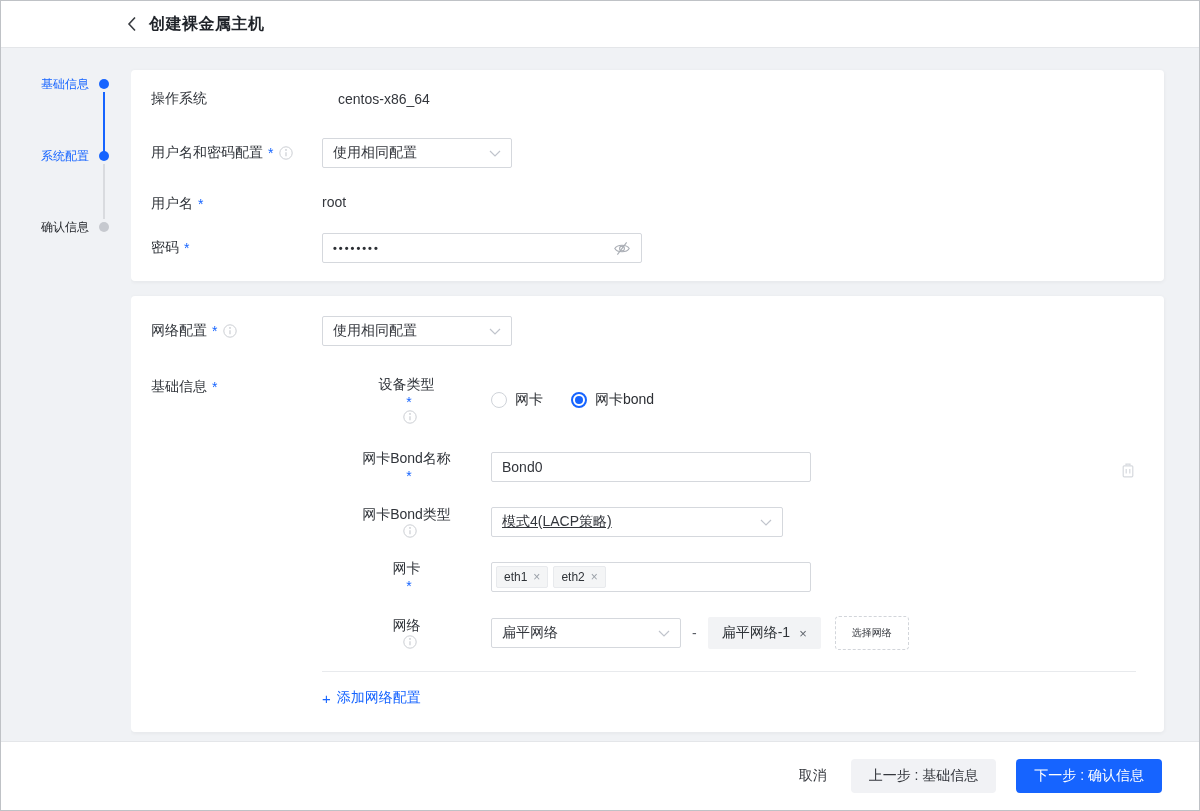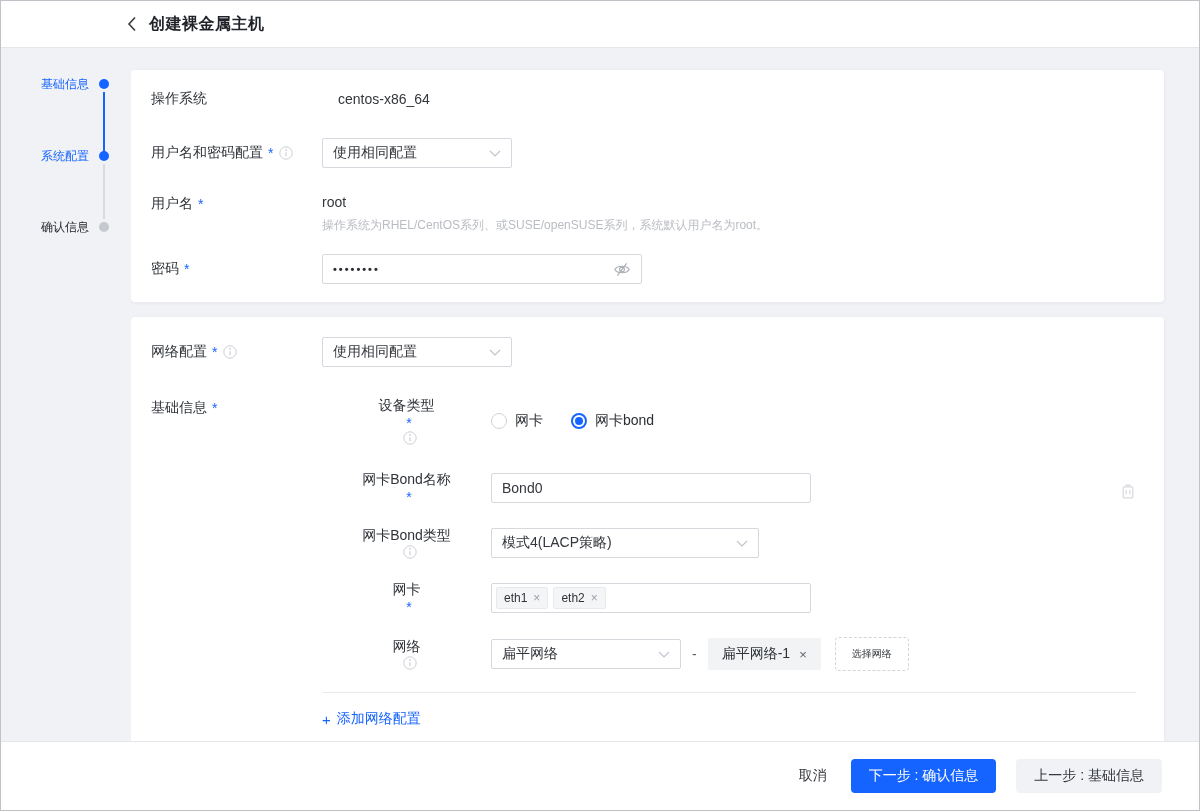--- a/index.html
+++ b/index.html
@@ -36,21 +36,21 @@
   .form-row { display:flex; align-items:center; }
   .form-row.top-align { align-items:flex-start; }
   .form-label { width:171px; flex-shrink:0; font-size:14px; color:#30343a; display:flex; align-items:center; }
   .req { color:#1664ff; margin-left:5px; font-size:14px; }
   .info-ico { margin-left:6px; display:inline-flex; }
   .static-value { font-size:14px; color:#33363c; }
   .hint-text { font-size:12px; color:#b9bcc2; margin-top:7px; }
 
   
   .sel { height:30px; background:#fff; border:1px solid #d5d8dd; border-radius:2px; display:flex; align-items:center; justify-content:space-between; padding:0 10px; font-size:14px; color:#33363c; cursor:pointer; }
-  .w160 { width:190px; } .w320 { width:268px; }
+  .w160 { width:190px; } .w320 { width:292px;text-decoration:underline; }
   .text-input { height:30px; width:320px; border:1px solid #d5d8dd; border-radius:2px; background:#fff; display:flex; align-items:center; padding:0 10px; font-size:14px; color:#33363c; }
   .pwd-input { justify-content:space-between; }
   .pwd-dots { font-size:11px; font-weight:bold; letter-spacing:2px; color:#2b2e33; line-height:30px; }
   .eye-btn { display:flex; align-items:center; cursor:pointer; }
 
   .tags-box { width:320px; height:30px; border:1px solid #d5d8dd; border-radius:2px; background:#fff; display:flex; align-items:center; gap:5px; padding:0 4px; cursor:text; }
   .mini-tag { height:22px; background:#f4f5f6; border:1px solid #e8eaed; border-radius:2px; display:flex; align-items:center; padding:8px 7px; font-size:12px; color:#2f3338; }
   .mini-tag .tag-x { color:#9aa0a8; margin-left:6px; font-size:12px; cursor:pointer; }
 
   .dash-sep { margin:0 11px; color:#5a5e66; font-size:14px; }
@@ -149,21 +149,20 @@
           </div>
         </div>
 
         <div class="form-row top-align" style="margin-bottom:20px;">
           <div class="form-label" style="padding-top:1px;">
             <span>用户名</span>
               <span class="req">*</span>
           </div>
           <div>
             <div class="static-value">root</div>
-            <div class="hint-text">操作系统为RHEL/CentOS系列、或SUSE/openSUSE系列，系统默认用户名为root。</div>
           </div>
         </div>
 
         <div class="form-row">
           <div class="form-label">
             <span>密码</span>
               <span class="req">*</span>
           </div>
           <div class="text-input pwd-input">
             <span class="pwd-dots">••••••••</span>
@@ -326,17 +325,17 @@
           <span class="plus">+</span>
           <span>添加网络配置</span>
         </span>
       </div>
 
     </div>
   </div>
 
   <div class="page-footer">
     <button class="btn btn-text">取消</button>
+    <button class="btn btn-plain">上一步 : 基础信息</button>
     <button class="btn btn-primary">下一步 : 确认信息</button>
-    <button class="btn btn-plain">上一步 : 基础信息</button>
   </div>
 
 </div>
 
 </body></html>

